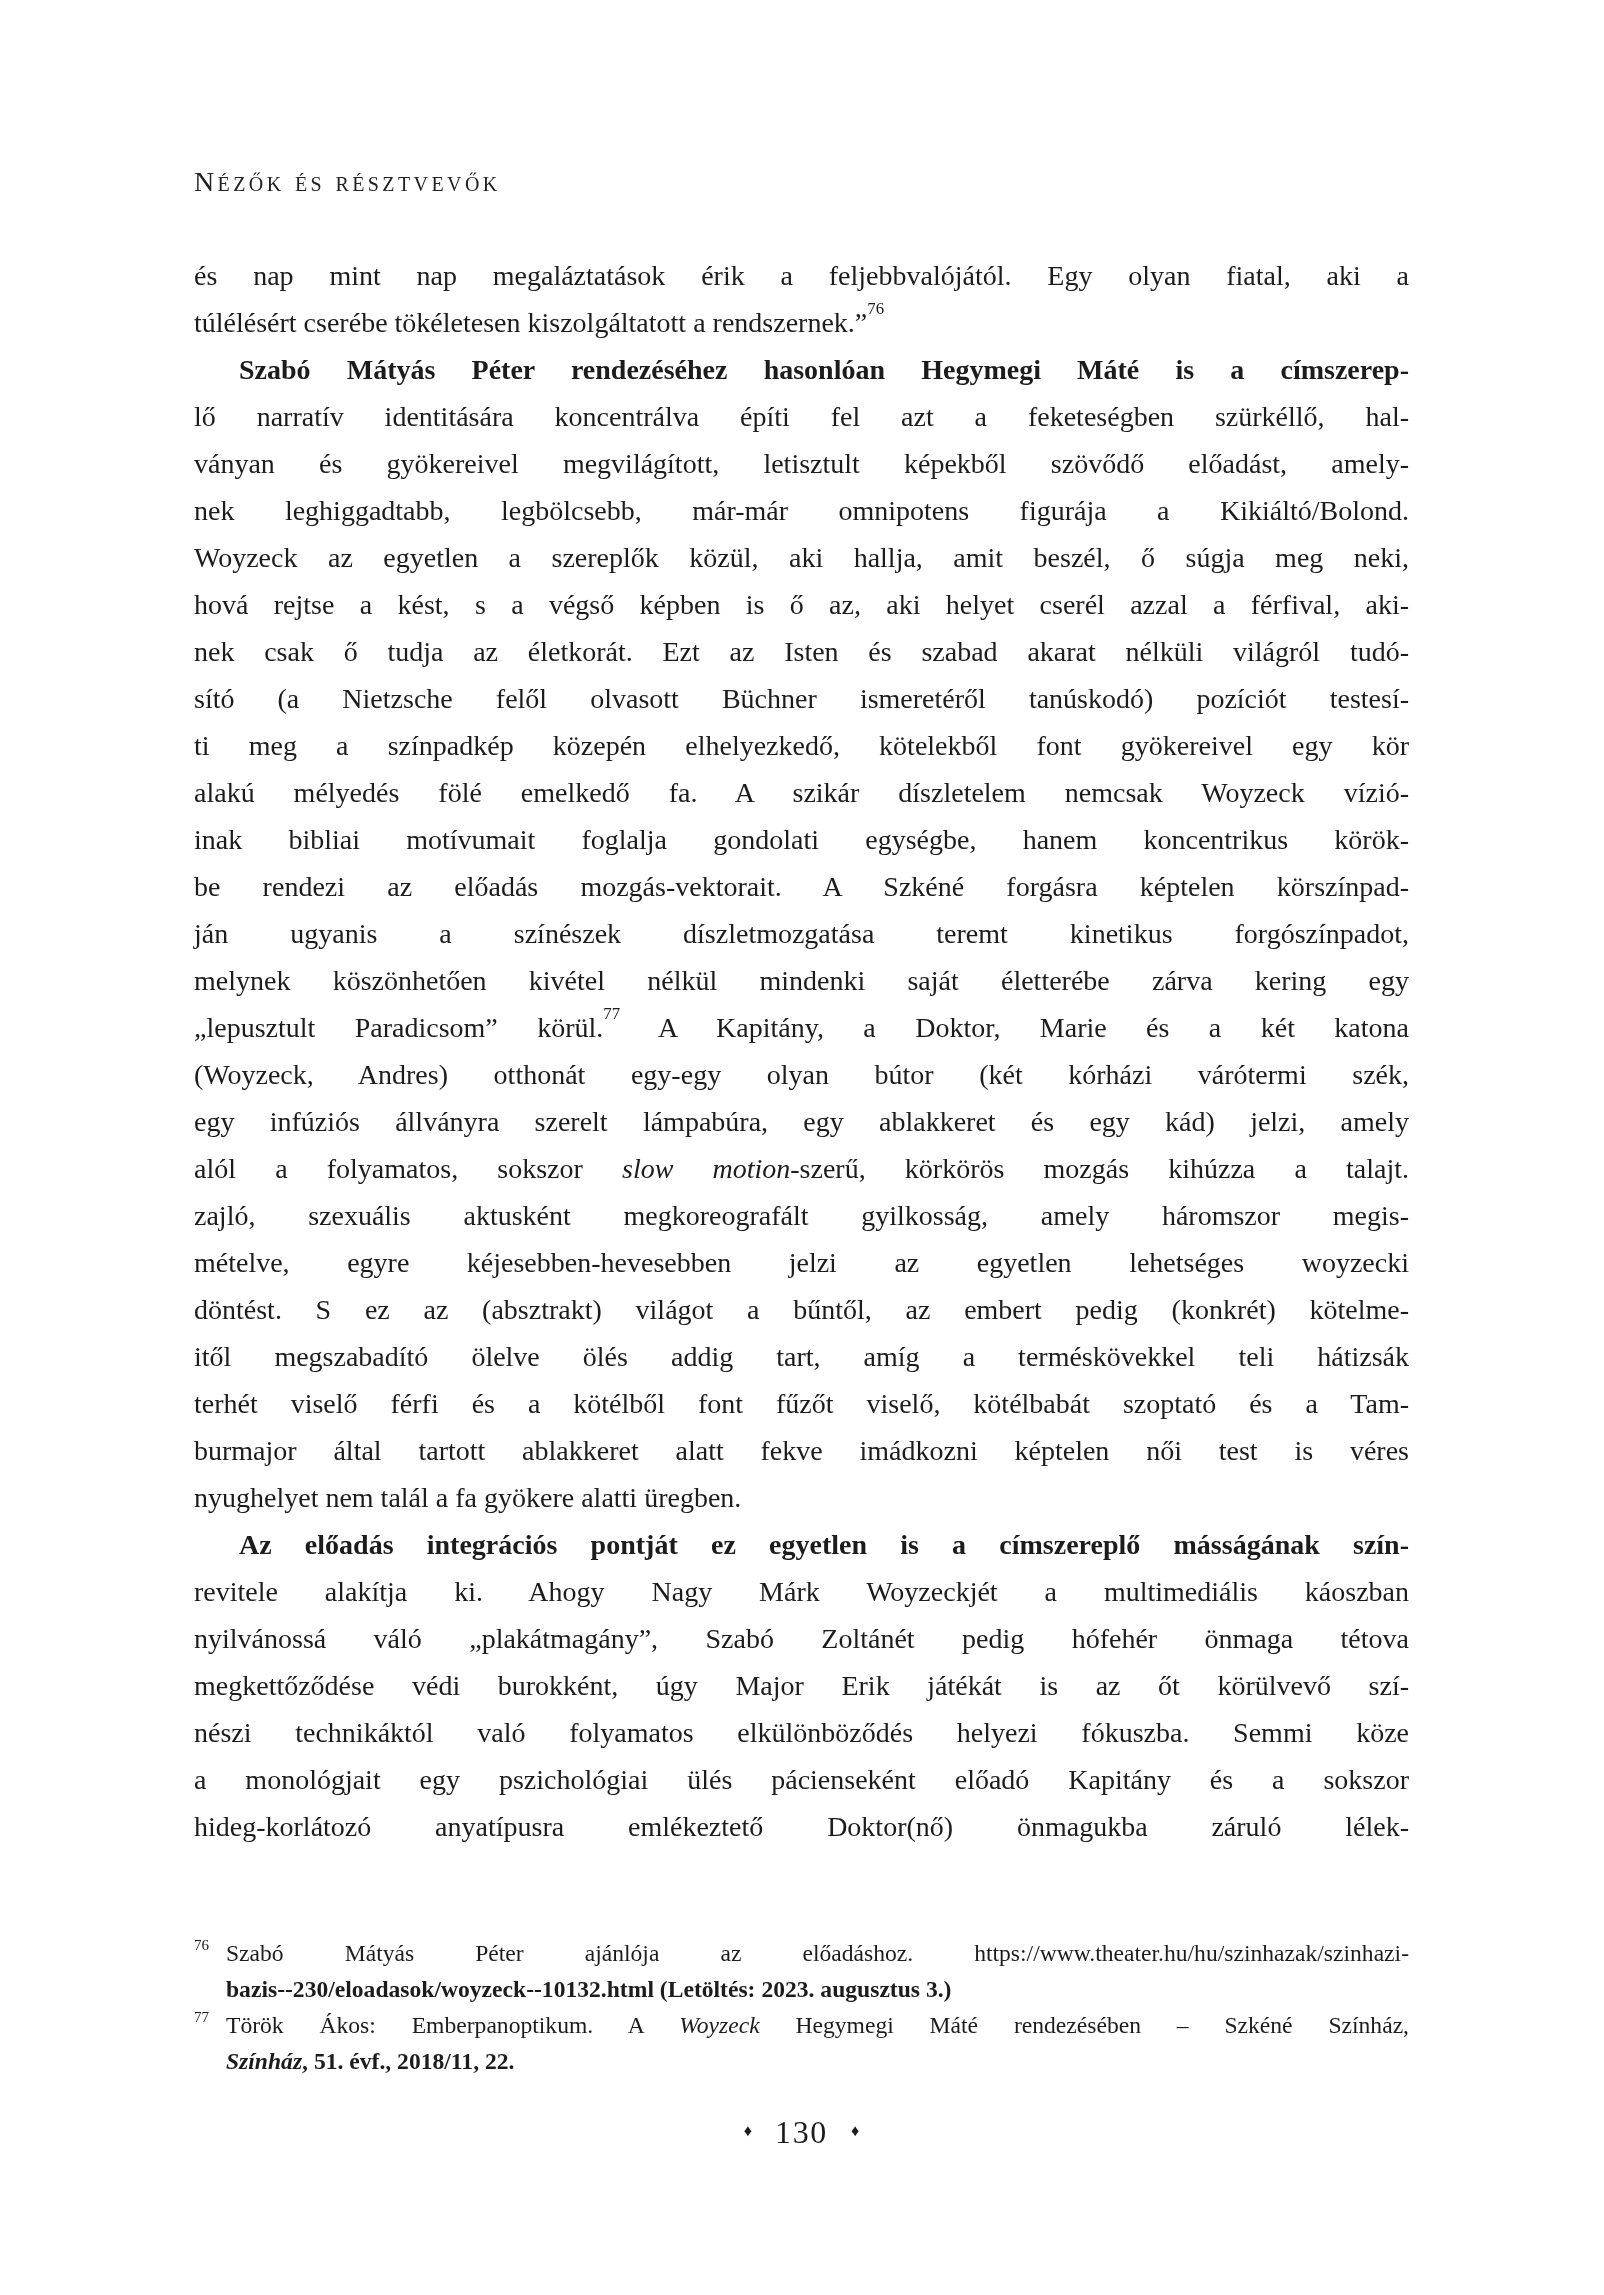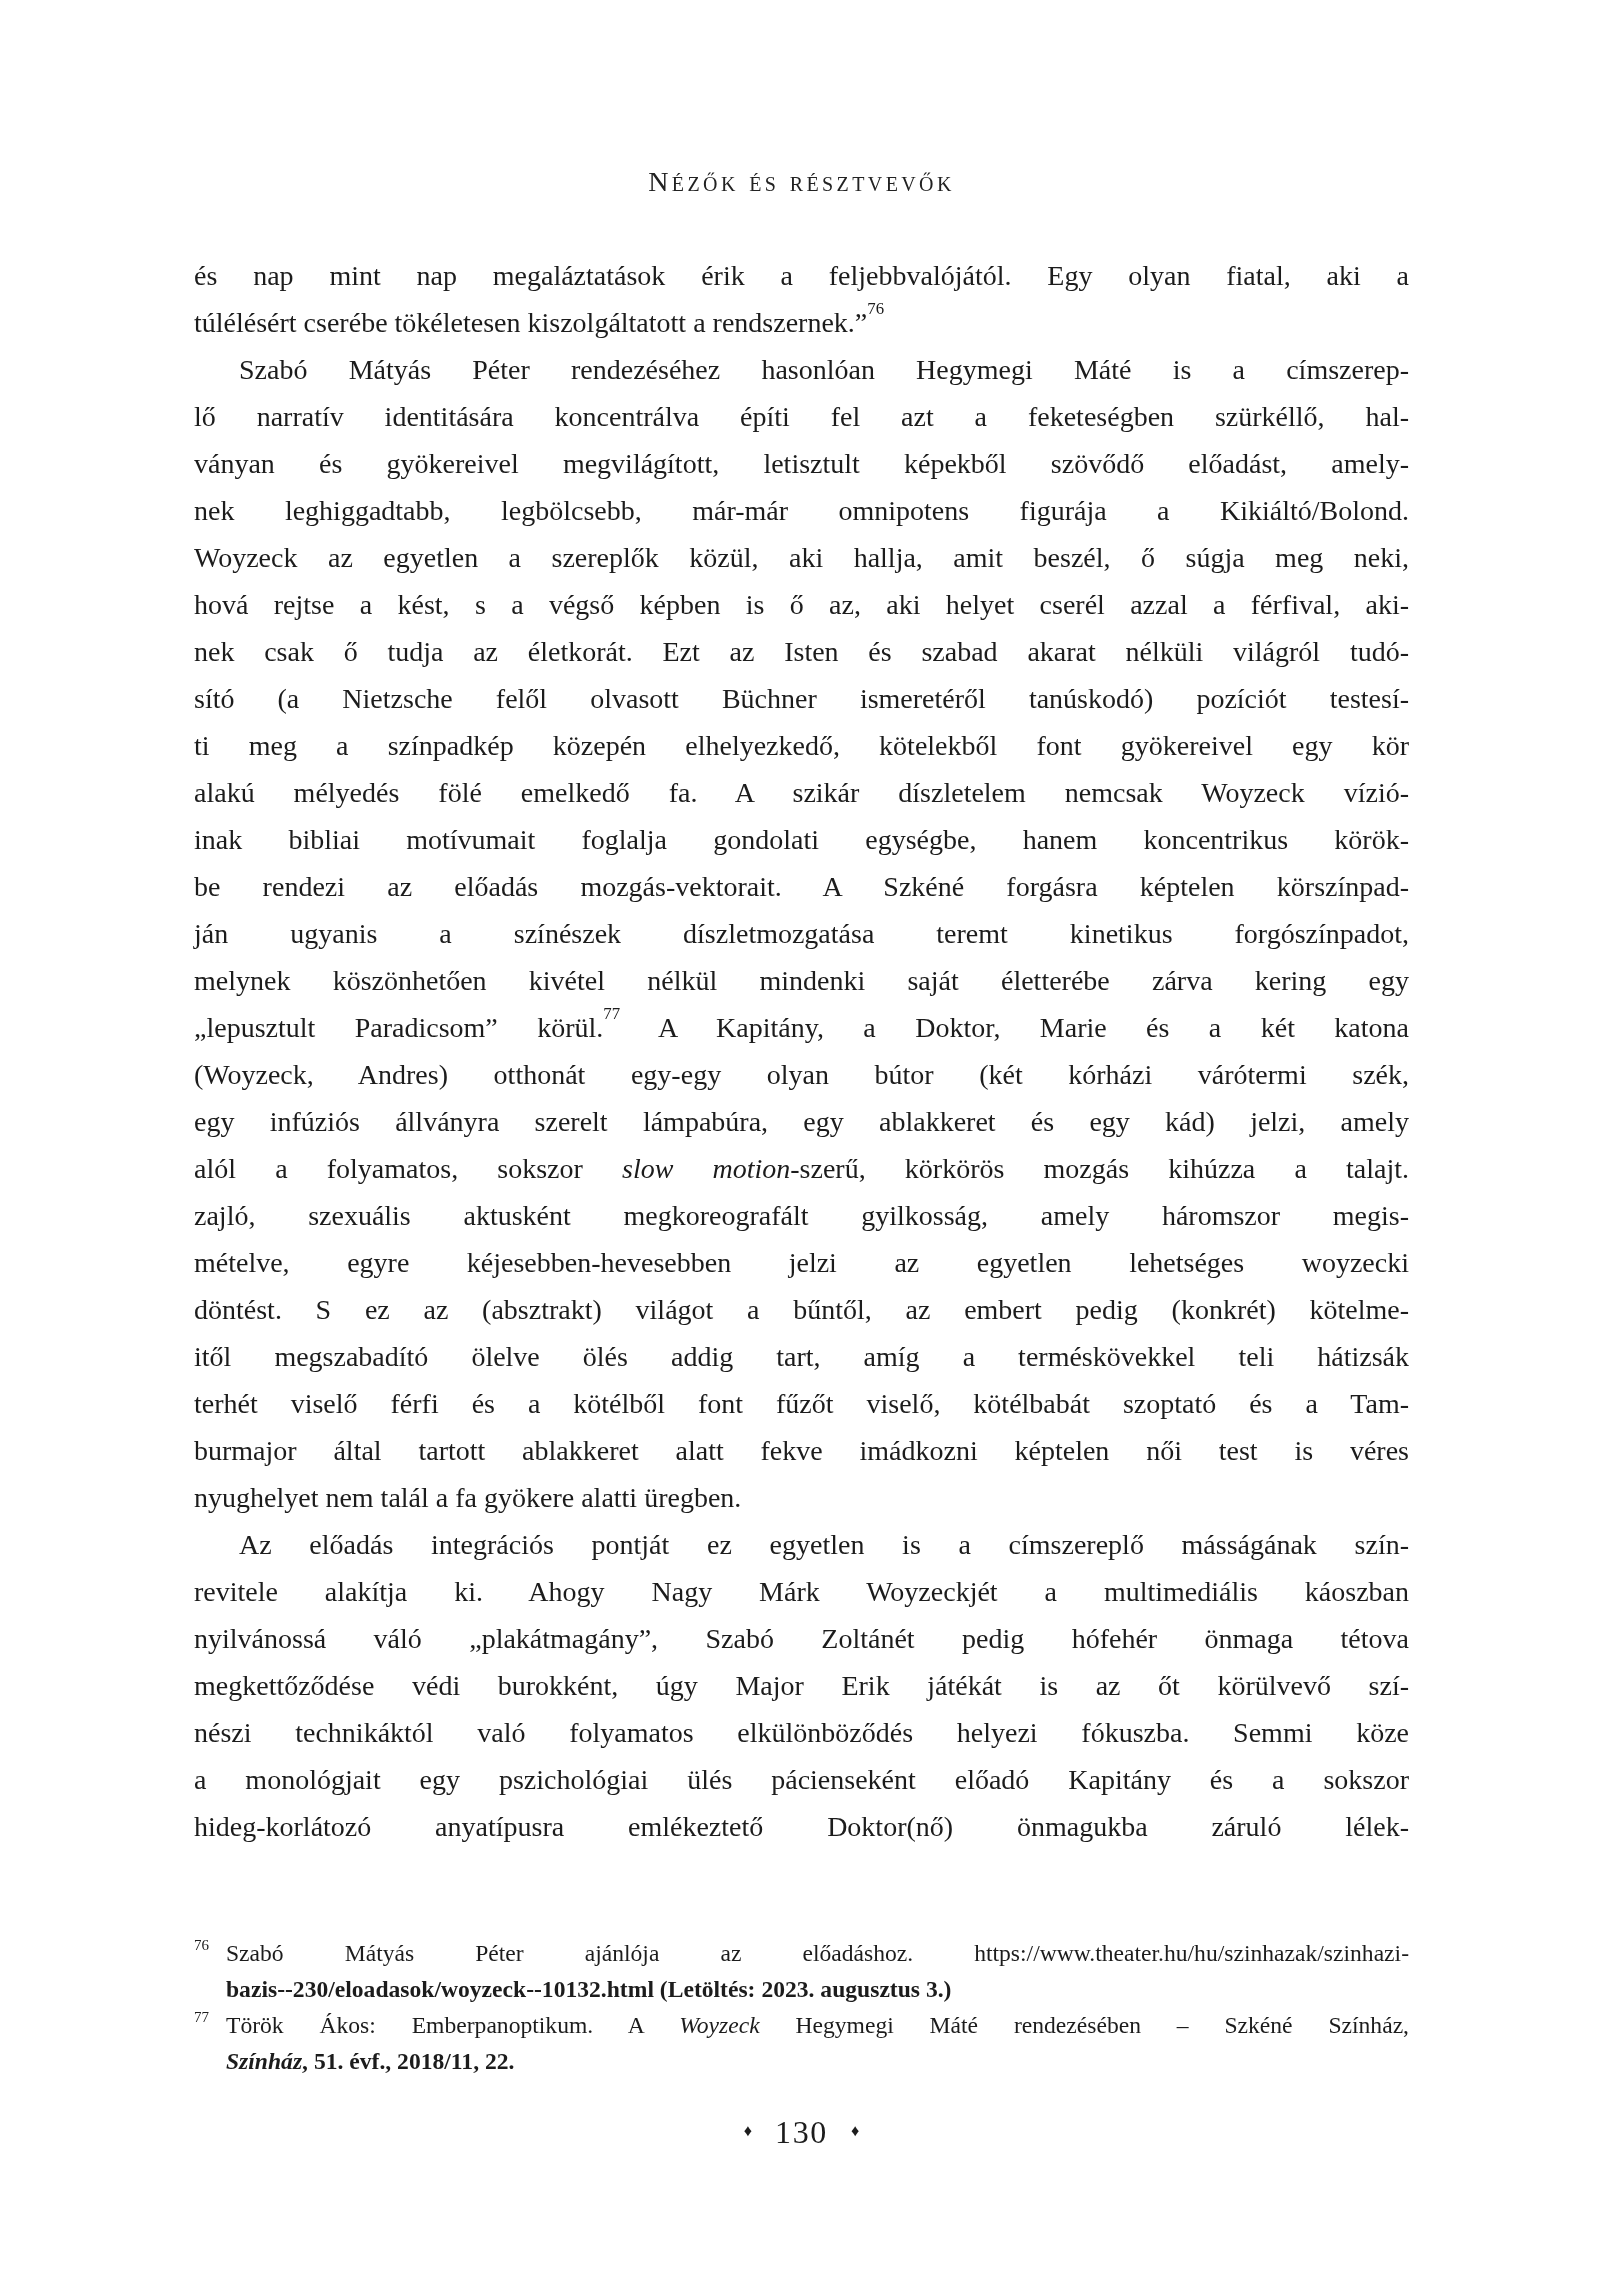--- a/index.html
+++ b/index.html
@@ -10,41 +10,41 @@
     background: #ffffff;
     font-family: "Liberation Serif", "DejaVu Serif", serif;
     color: #1c1c1c;
     overflow: hidden;
   }
   .running-head {
     position: absolute;
     top: 166px;
     left: 194px;
     width: 1215px;
-    text-align: center;
+    text-align: left;
     font-variant: small-caps;
     font-size: 28px;
     letter-spacing: 3.4px;
     color: #222;
   }
   .body-text {
     position: absolute;
     top: 252px;
     left: 194px;
     width: 1215px;
     font-size: 28px;
     line-height: 47px;
   }
   .line {
     height: 47px;
     text-align: justify;
     text-align-last: justify;
   }
   .line.end { text-align-last: left; }
-  .line.indent { text-indent: 45px; }
+  .line.indent { text-indent: 45px; font-weight: bold; }
   sup.ssup {
     font-size: 0.6em;
     line-height: 0;
     position: relative;
     top: -0.48em;
   }
   em { font-style: italic; }
   .footnotes {
     position: absolute;
     top: 1935px;

